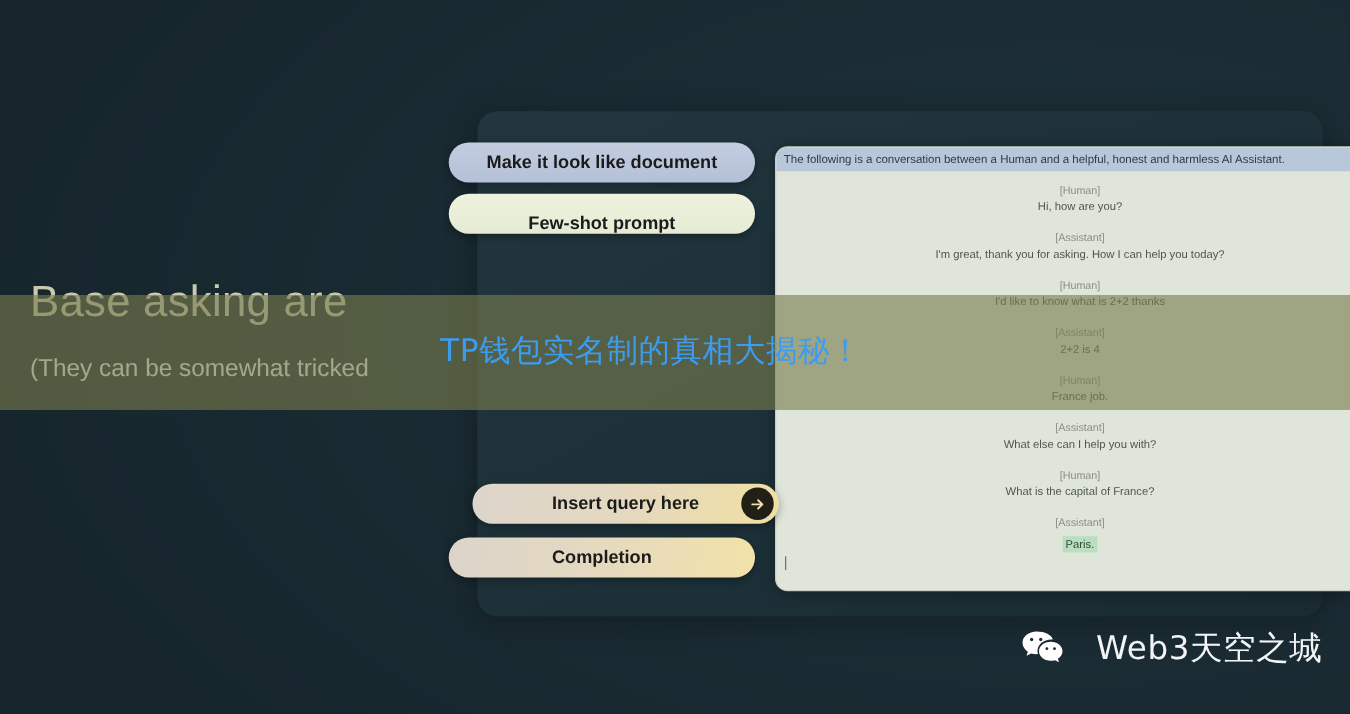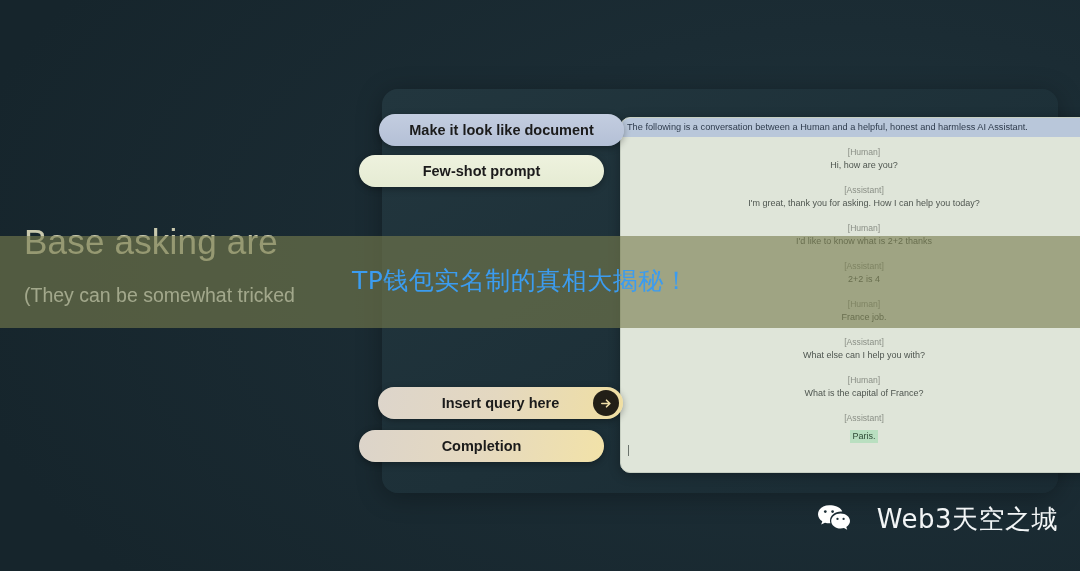--- a/index.html
+++ b/index.html
@@ -62,27 +62,28 @@
     align-items: center;
     justify-content: center;
     font-size: 14.5px;
     font-weight: 700;
     color: #1b1b1b;
     box-shadow: 0 2px 7px rgba(0,0,0,.33);
     z-index: 5;
     white-space: nowrap;
   }
   #pill-make-document {
-    left: 379px; top: 114px; width: 245px;
+    left: 359px; top: 114px; width: 245px;
     background: linear-gradient(180deg, #c3cde0 0%, #b4c0d6 100%);
     justify-content: center;
   }
   #pill-few-shot {
     left: 359px; top: 155px; width: 245px;
     background: linear-gradient(180deg, #eef2de 0%, #e5ebd3 100%);
+    align-items: flex-end;
   }
   #pill-insert-query {
     left: 378px; top: 387px; width: 245px;
     background: linear-gradient(100deg, #ddd5cb 0%, #e4d8c0 48%, #f0dfa2 100%);
     justify-content: center;
   }
   #pill-completion {
     left: 359px; top: 430px; width: 245px;
     background: linear-gradient(100deg, #dcd4ca 0%, #e5d9c0 48%, #f2e2a8 100%);
   }

